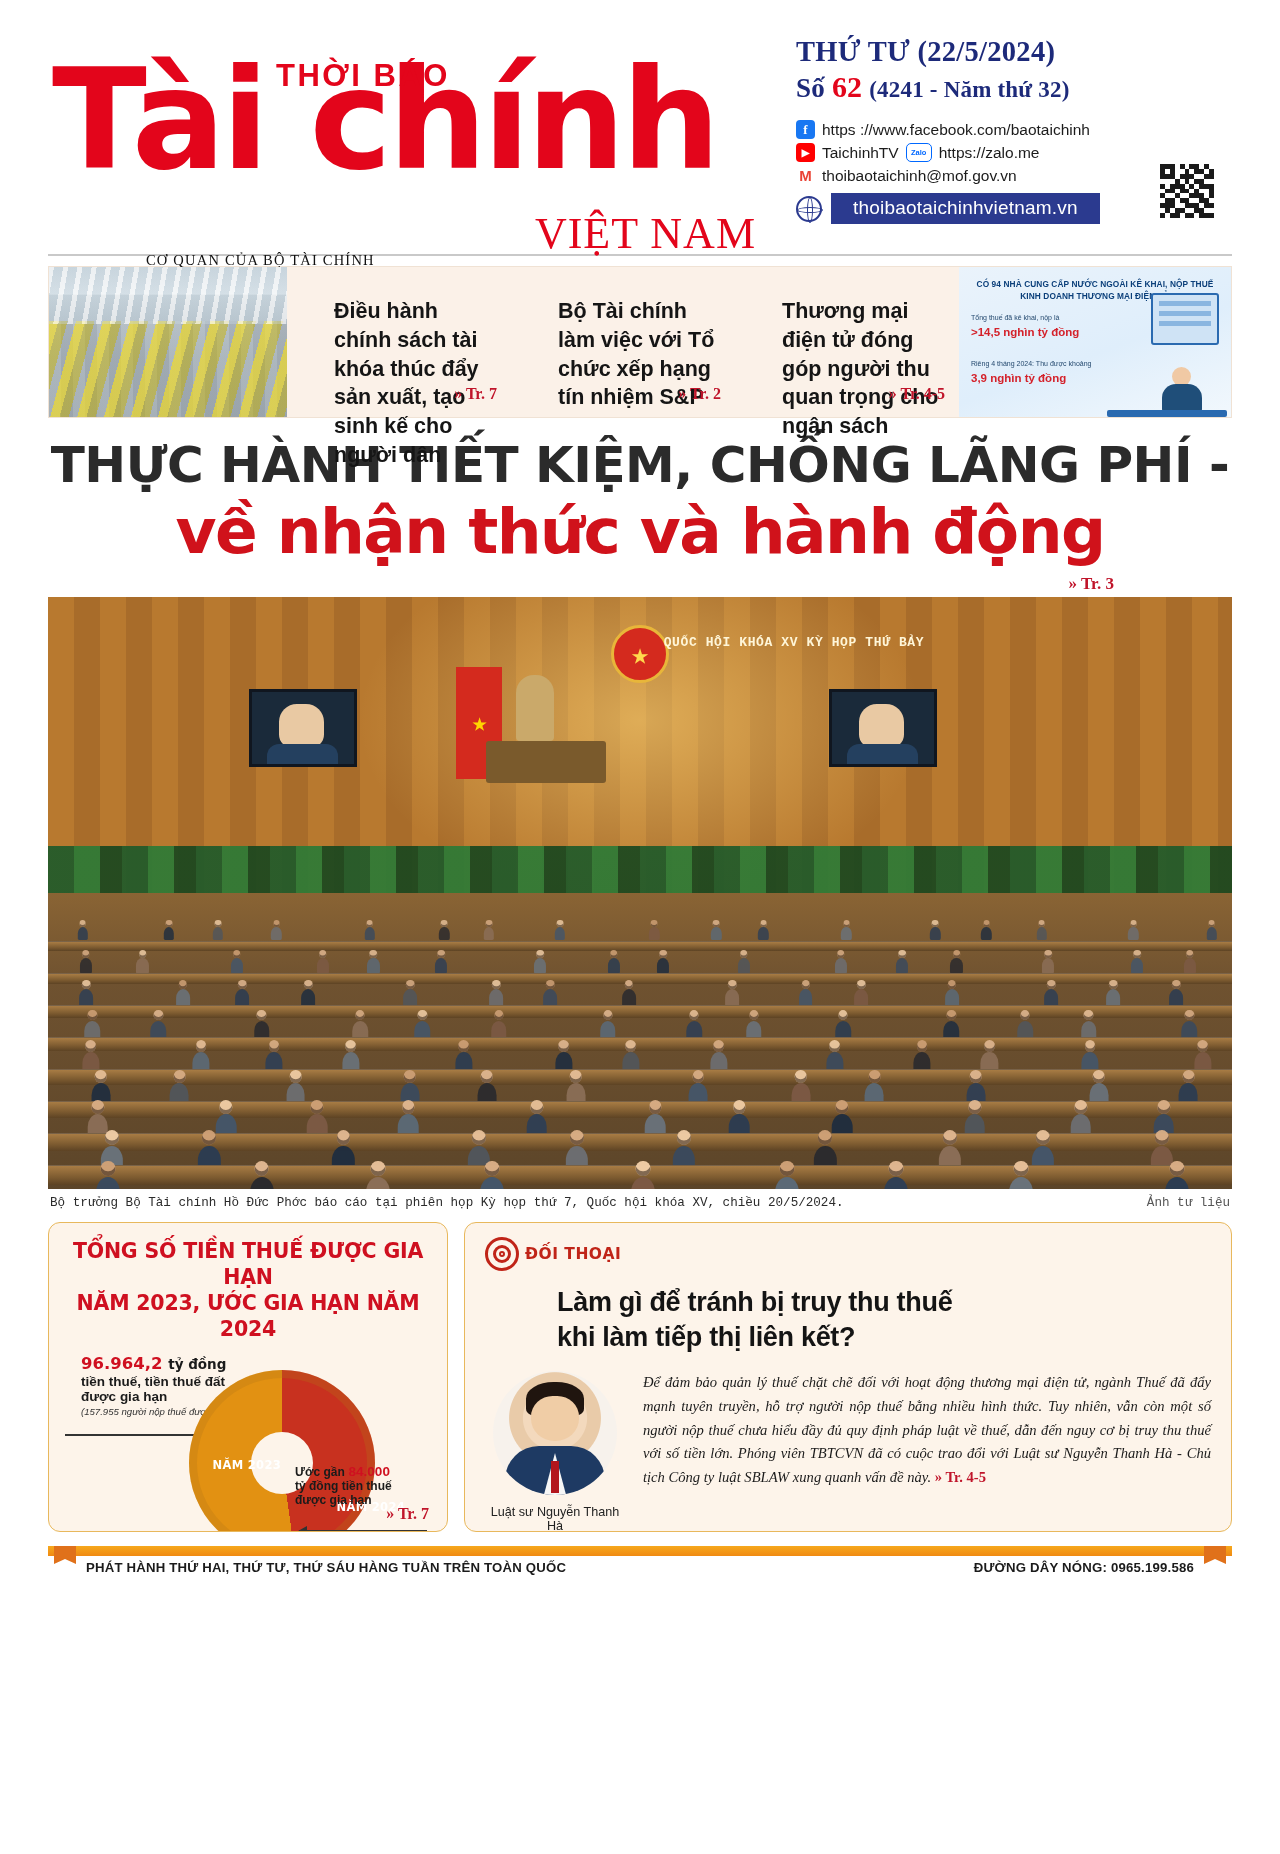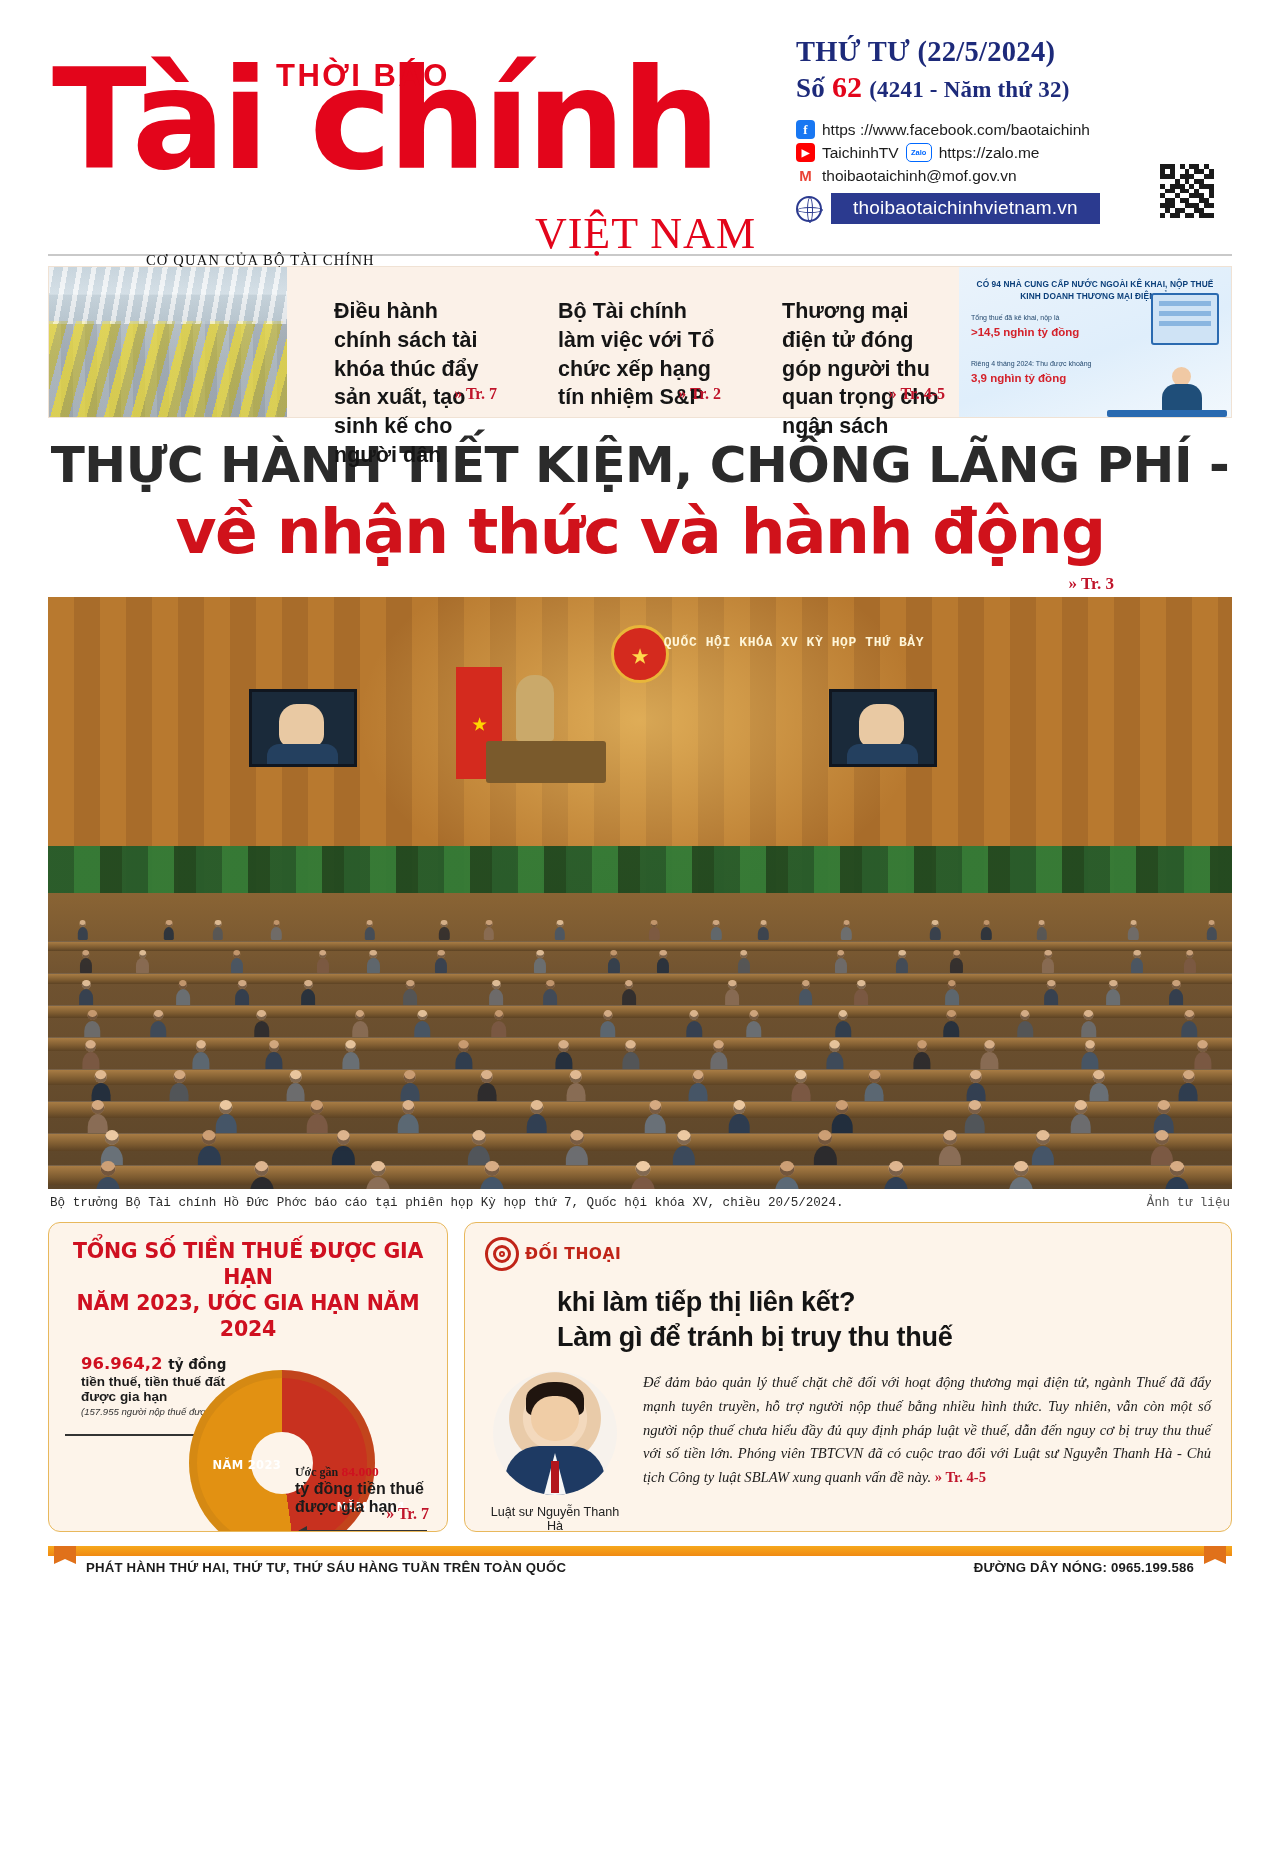--- a/index.html
+++ b/index.html
@@ -185,23 +185,23 @@
   .lbl-2024 { right: 28px; top: 148px; }
   .lead-left { position:absolute; left: 18px; top: 2px; width: 214px; text-align: left; }
   .lead-left .big { color: #cf1020; font-weight: 800; font-size: 16.5px; font-family:"DejaVu Sans",sans-serif; }
   .lead-left .big small { color:#1b1b1b; font-size: 13.5px; }
   .lead-left .l2 { font-size: 13.5px; font-weight: 700; color:#1b1b1b; margin-top:1px; }
   .lead-left .l3 { font-size: 13.5px; font-weight: 700; color:#1b1b1b; }
   .lead-left .paren { font-size: 9.6px; font-style: italic; color:#333; margin-top: 2px; }
   .arr-l { position:absolute; left: 2px; top: 82px; width: 200px; height: 1.6px; background:#333; }
   .arr-l::after { content:""; position:absolute; right:-1px; top:-4px; border-left:9px solid #333; border-top:5px solid transparent; border-bottom:5px solid transparent;}
   .lead-right { position:absolute; right: 2px; top: 112px; width: 136px; }
-  .lead-right .big { color:#cf1020; font-weight:800; font-size: 13.5px; font-family:Liberation Serif, serif;}
+  .lead-right .big { color:#cf1020; font-weight:800; font-size: 13.5px; font-family:Liberation Sans, sans-serif;}
   .lead-right .big small { color:#1b1b1b; font-size: 12px; font-weight:700;}
-  .lead-right .l2 { font-size: 16px; font-weight:700; color:#1b1b1b; }
+  .lead-right .l2 { font-size: 12px; font-weight:700; color:#1b1b1b; }
   .arr-r { position:absolute; right: 6px; top: 178px; width: 128px; height: 1.6px; background:#333; }
   .arr-r::after { content:""; position:absolute; left:-1px; top:-4px; border-right:9px solid #333; border-top:5px solid transparent; border-bottom:5px solid transparent;}
   .chart-page { position: absolute; right: 18px; bottom: 8px; color:#c0142a; font-size: 16px; font-weight:700; font-family:"Liberation Serif",serif;}
 
   .panel-talk { flex: 1; padding: 14px 20px 10px 20px; }
   .talk-logo { display:flex; align-items:center; gap: 2px; }
   .spiral { width: 34px; height: 34px; border-radius: 50%; border: 3px solid #c02418; position: relative; }
   .spiral::before { content:""; position:absolute; left:5px; top:5px; right:5px; bottom:5px; border:3px solid #c02418; border-radius:50%; }
   .spiral::after { content:""; position:absolute; left:11px; top:11px; right:11px; bottom:11px; border:2.5px solid #c02418; border-radius:50%; }
   .talk-word { color:#c02418; font-weight:800; font-size: 15.5px; letter-spacing:.5px; font-family:"DejaVu Sans",sans-serif; margin-left:4px;}
@@ -882,22 +882,22 @@
       <div class="chart-page">» Tr. 7</div>
     </div>
 
     <div class="panel panel-talk">
       <div class="talk-logo">
         <span class="spiral"></span>
         <span class="talk-word">ĐỐI THOẠI</span>
       </div>
 
       <div class="talk-h">
+        <div>Làm gì để tránh bị truy thu thuế</div>
         <div>khi làm tiếp thị liên kết?</div>
-        <div>Làm gì để tránh bị truy thu thuế</div>
       </div>
 
       <div class="talk-body">
         <div class="portrait-wrap">
           <div class="portrait">
             <span class="p-hair"></span>
               <span class="p-face"></span>
             <span class="p-suit"></span>
               <span class="p-shirt"></span>
               <span class="p-tie"></span>

